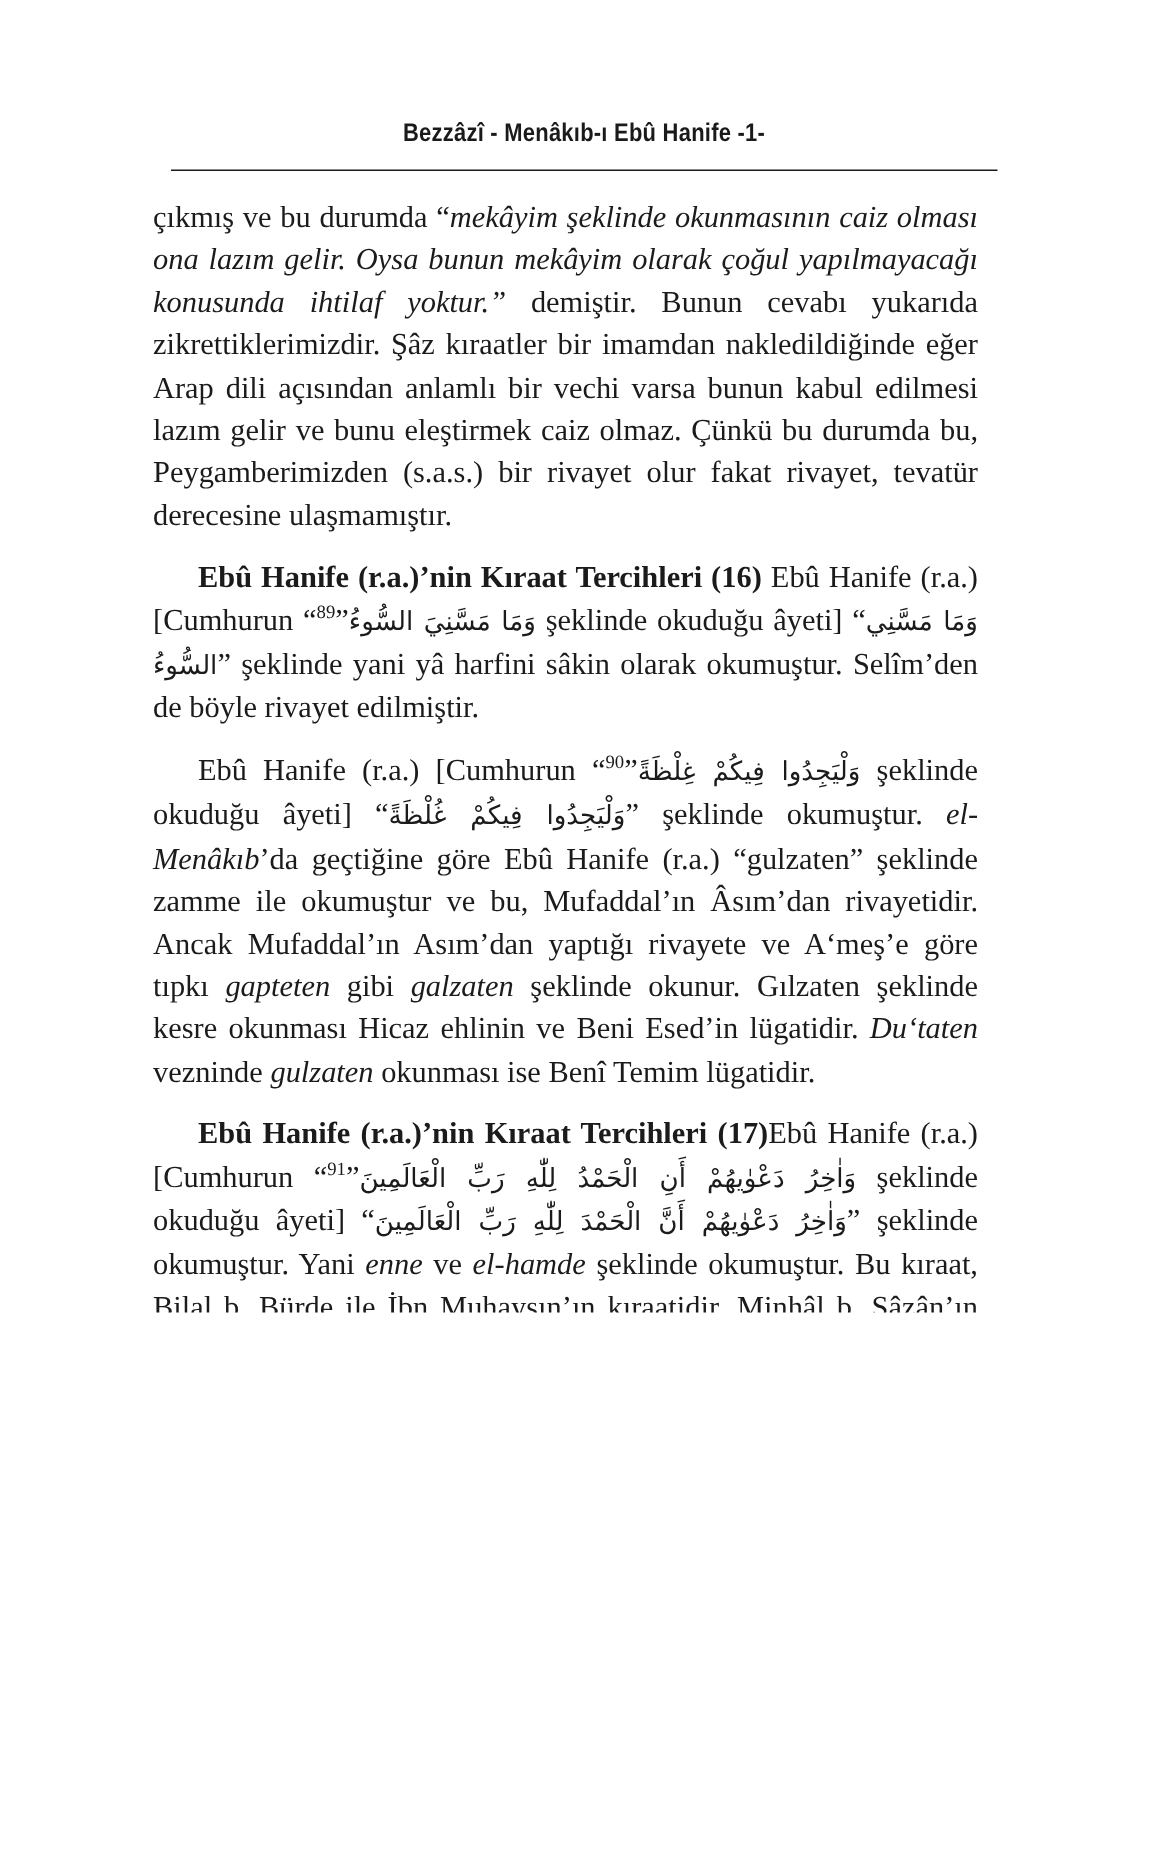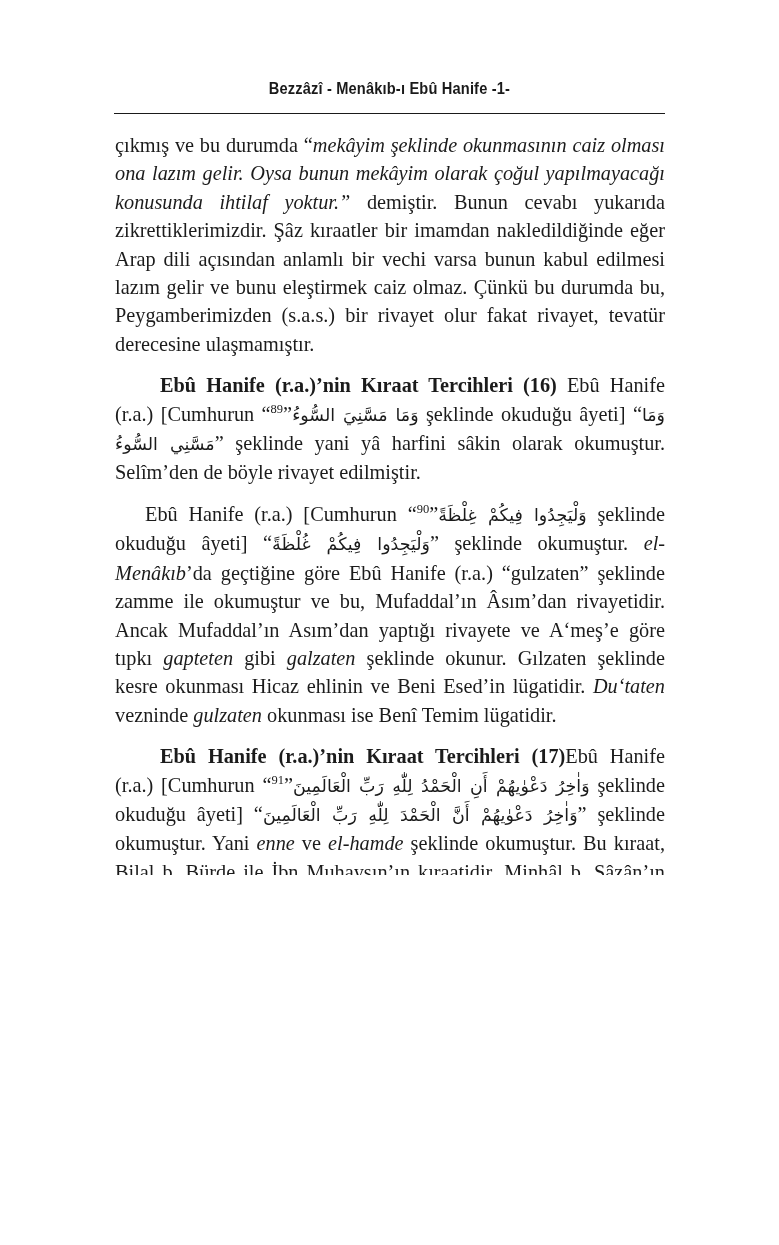--- a/index.html
+++ b/index.html
@@ -18,29 +18,29 @@
     display:inline-block;
     font-family:"Liberation Sans","DejaVu Sans",sans-serif;
     font-size:17px;font-weight:bold;color:#1a1a1a;
     transform:scaleX(0.86);transform-origin:center;
     letter-spacing:0.2px;white-space:nowrap;
   }
   .header-rule{position:absolute;top:113px;left:114px;width:551px;border-top:1.7px solid #1a1a1a;}
 
   
   .body-text{
-    position:absolute;left:115px;top:131px;width:550px;
+    position:absolute;left:102px;top:131px;width:550px;
     font-size:20.3px;line-height:28.4px;text-align:justify;
     color:#1b1b1b;
   }
   .body-text p{margin:0 0 13px 0;}
   .body-text p.indent{text-indent:30px;}
 
   .run-normal{}
-  .run-bold{font-weight:bold;margin-left:15px;}
+  .run-bold{font-weight:bold;}
   .run-italic{font-style:italic;}
   .run-arabic{
     font-family:"DejaVu Sans",sans-serif;
     font-size:0.86em;
     unicode-bidi:embed;
     margin-top:44px;
   }
   .run-sup{
     font-size:12.5px;
     vertical-align:8px;

